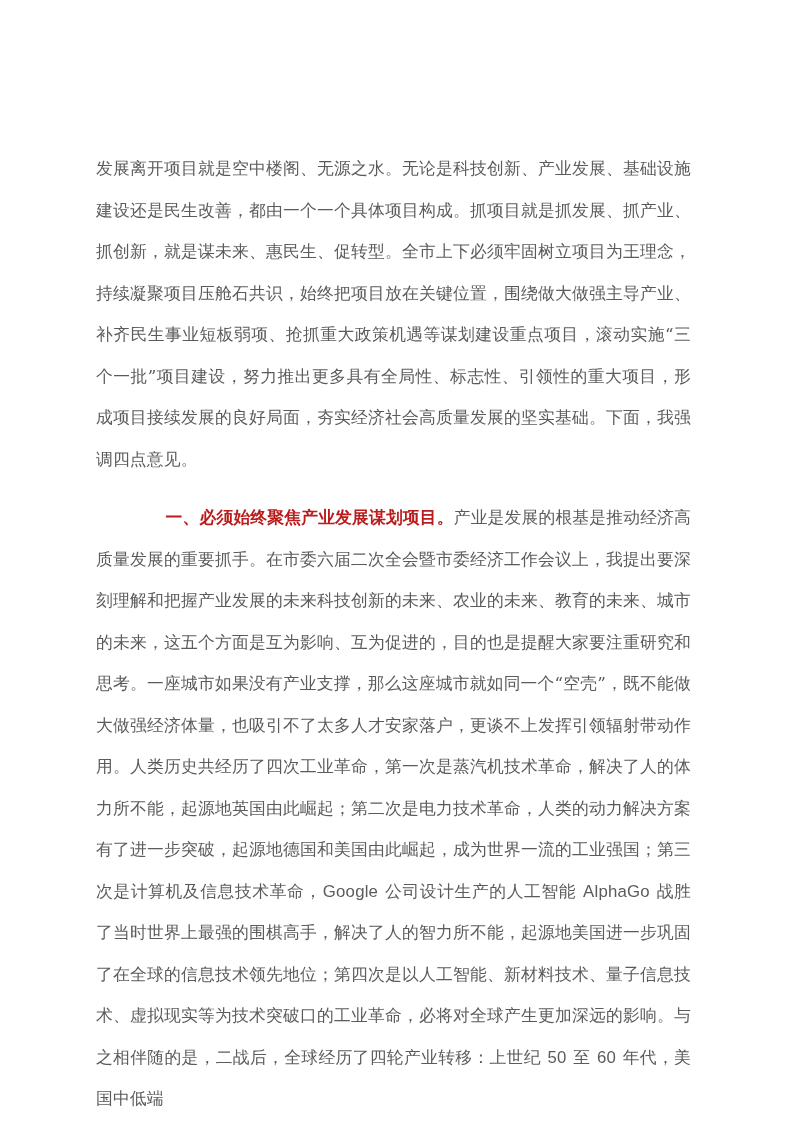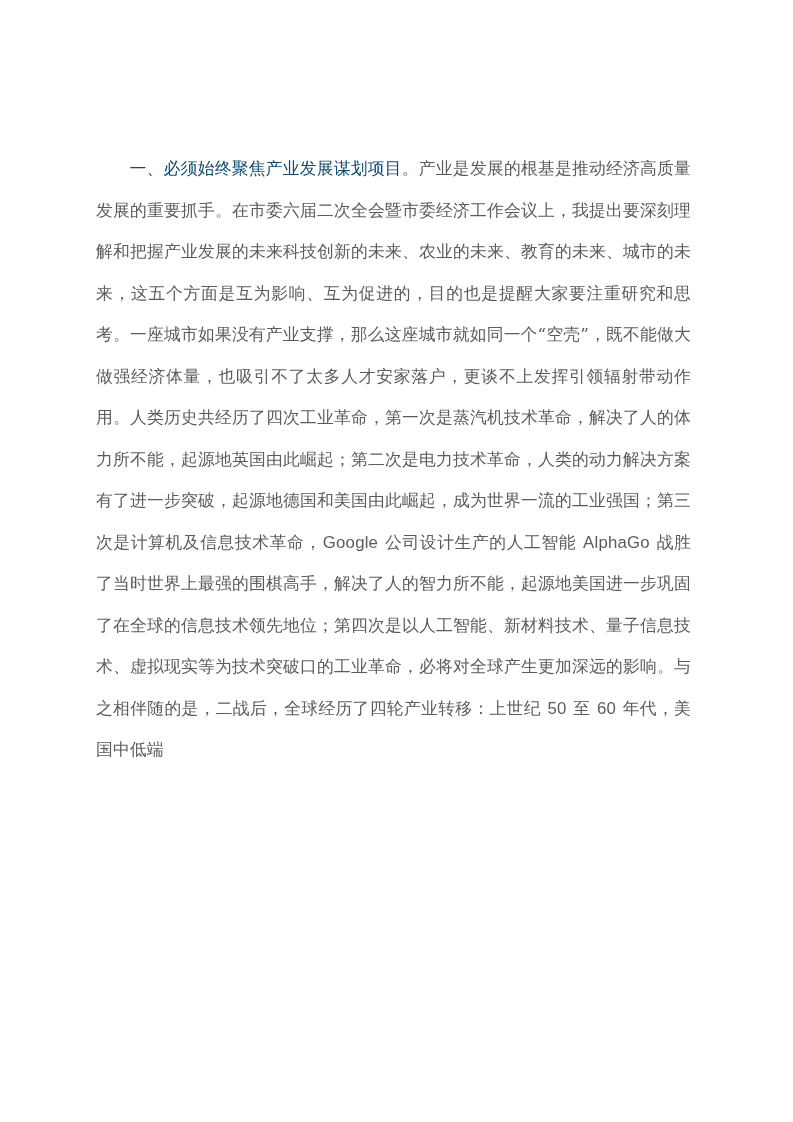--- a/index.html
+++ b/index.html
@@ -47,38 +47,40 @@
     text-indent: 2em;
   }
 
   
   .para + .para {
     margin-top: 17px;
   }
 
   
   .section-heading {
-    font-weight: normal;
-    color: #0c4a6e;
+    font-weight: bold;
+    color: #b91c1c;
+    margin-left: 36px;
   }
 
   
   .latin {
     font-family: Liberation Sans, sans-serif;
     letter-spacing: 0.2px;
     padding: 0 1px;
   }
 </style>
 </head>
 <body>
 
 <div class="page">
 
   <div class="doc-body">
 
+    <p class="para continued">发展离开项目就是空中楼阁、无源之水。无论是科技创新、产业发展、基础设施建设还是民生改善，都由一个一个具体项目构成。抓项目就是抓发展、抓产业、抓创新，就是谋未来、惠民生、促转型。全市上下必须牢固树立项目为王理念，持续凝聚项目压舱石共识，始终把项目放在关键位置，围绕做大做强主导产业、补齐民生事业短板弱项、抢抓重大政策机遇等谋划建设重点项目，滚动实施“三个一批”项目建设，努力推出更多具有全局性、标志性、引领性的重大项目，形成项目接续发展的良好局面，夯实经济社会高质量发展的坚实基础。下面，我强调四点意见。</p>
 
     <p class="para indented">
       <span class="section-heading">一、必须始终聚焦产业发展谋划项目。</span><span class="runs-host">产业是发展的根基是推动经济高质量发展的重要抓手。在市委六届二次全会暨市委经济工作会议上，我提出要深刻理解和把握产业发展的未来科技创新的未来、农业的未来、教育的未来、城市的未来，这五个方面是互为影响、互为促进的，目的也是提醒大家要注重研究和思考。一座城市如果没有产业支撑，那么这座城市就如同一个“空壳”，既不能做大做强经济体量，也吸引不了太多人才安家落户，更谈不上发挥引领辐射带动作用。人类历史共经历了四次工业革命，第一次是蒸汽机技术革命，解决了人的体力所不能，起源地英国由此崛起；第二次是电力技术革命，人类的动力解决方案有了进一步突破，起源地德国和美国由此崛起，成为世界一流的工业强国；第三次是计算机及信息技术革命，<span class="latin">Google</span> 公司设计生产的人工智能 <span class="latin">AlphaGo</span> 战胜了当时世界上最强的围棋高手，解决了人的智力所不能，起源地美国进一步巩固了在全球的信息技术领先地位；第四次是以人工智能、新材料技术、量子信息技术、虚拟现实等为技术突破口的工业革命，必将对全球产生更加深远的影响。与之相伴随的是，二战后，全球经历了四轮产业转移：上世纪 <span class="latin">50</span> 至 <span class="latin">60</span> 年代，美国中低端</span>
     </p>
 
   </div>
 
 </div>
 
 </body></html>

